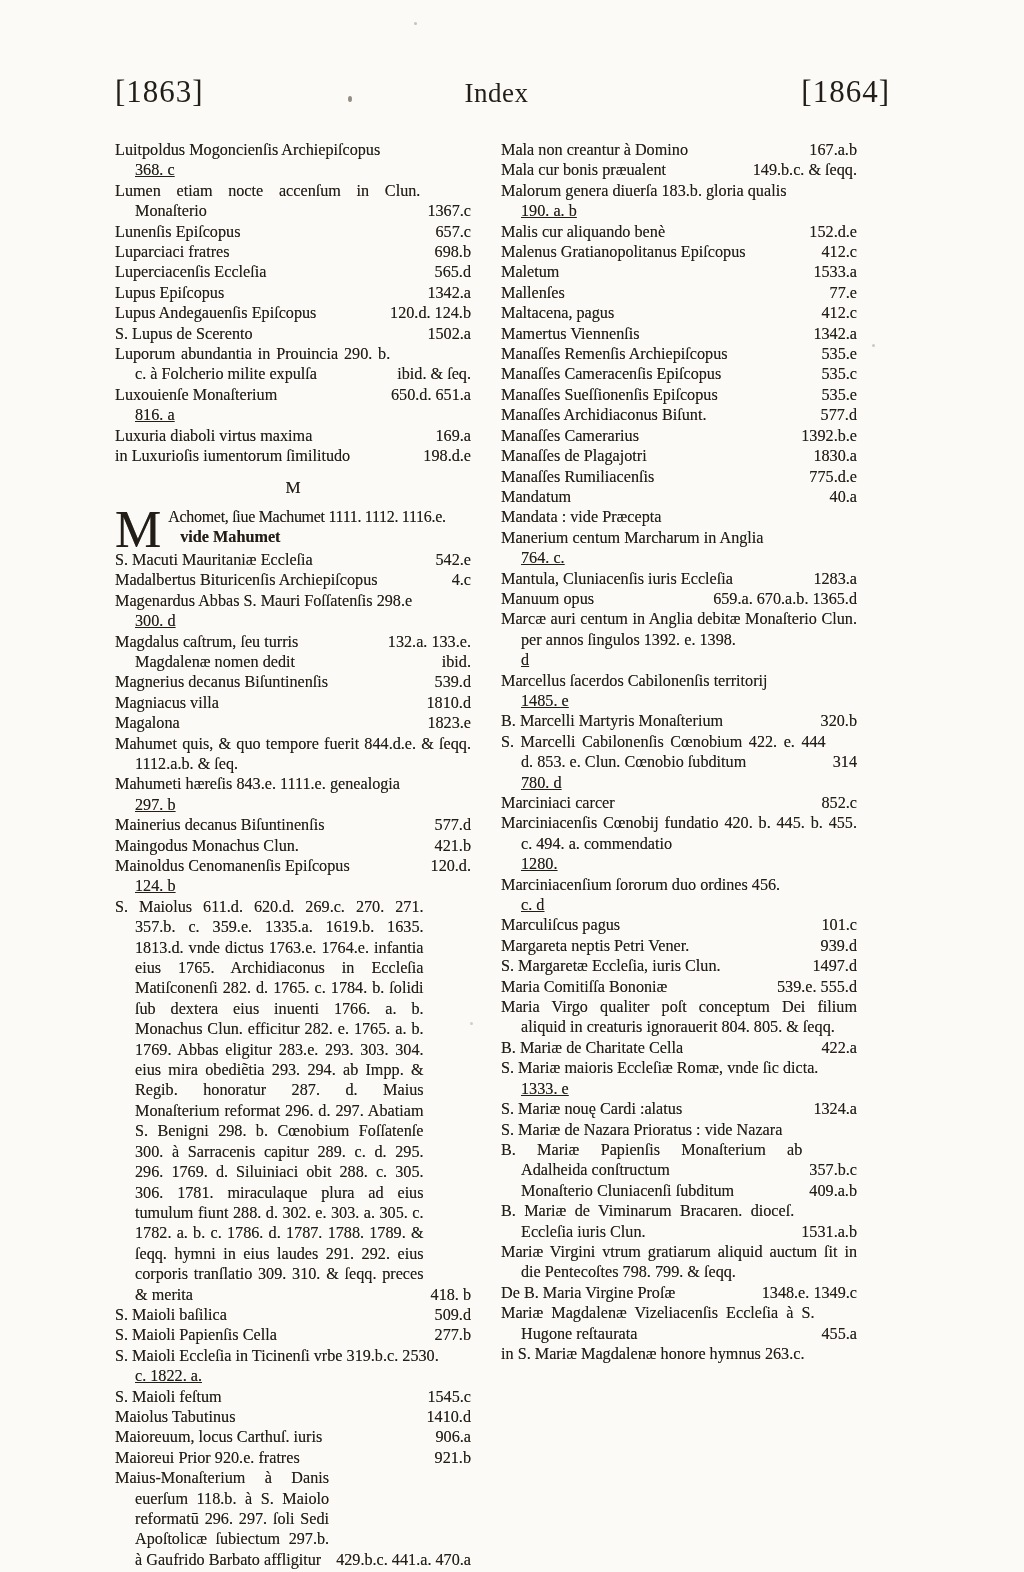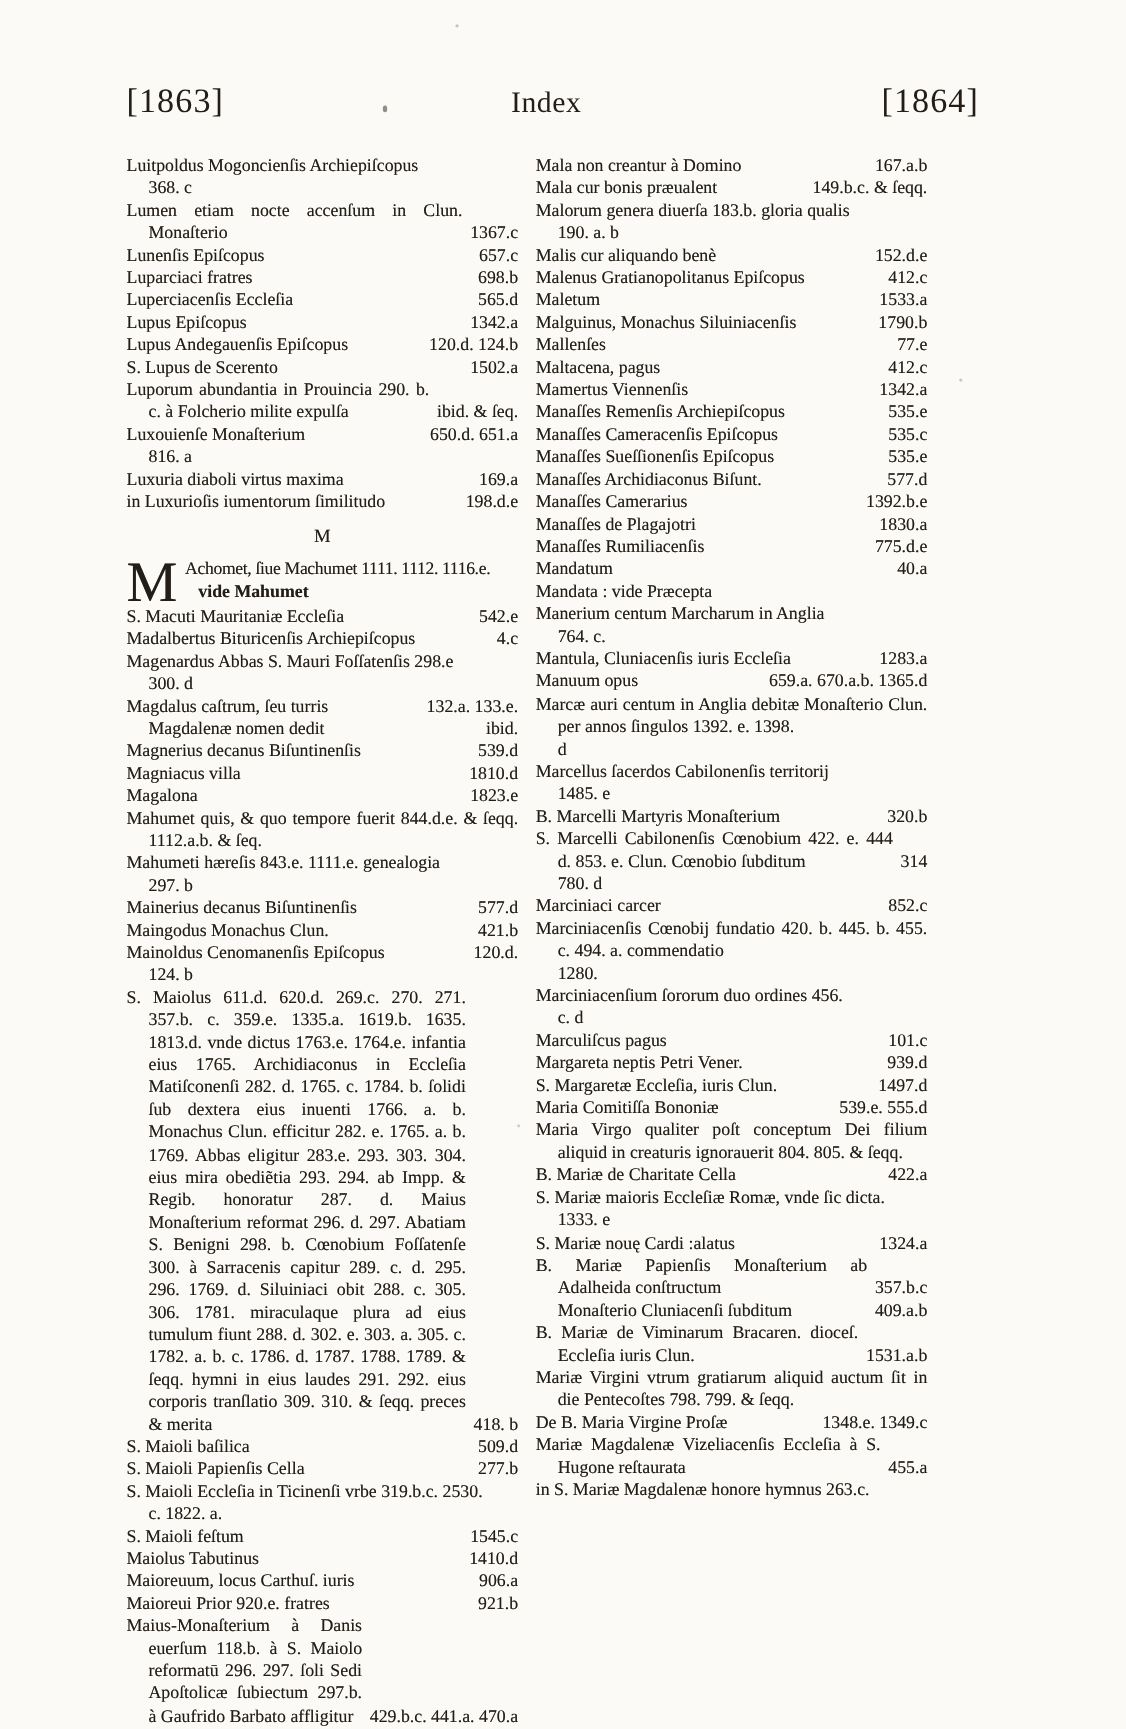--- a/index.html
+++ b/index.html
@@ -16,27 +16,27 @@
     position:absolute;inset:0;
     padding:74px 134px 30px 115px;
     box-sizing:border-box;
   }
   .pagehead{
     display:flex;justify-content:space-between;align-items:baseline;
     margin-bottom:30px;
   }
   .folio{font-size:31px;letter-spacing:1px;}
   .ptitle{font-size:27px;letter-spacing:0.5px;transform:translateX(-6px);}
-  .cols{display:flex;gap:16px;}
+  .cols{display:flex;gap:30px;}
   .col{width:356px;font-size:16.2px;line-height:20.4px;text-shadow:0 0 0.5px rgba(40,33,24,.55);}
   .entry{display:flex;align-items:flex-end;}
   .et{flex:1 1 auto;text-align:justify;padding-left:20px;text-indent:-20px;}
   .er{white-space:nowrap;padding-left:7px;}
   .entry.ind .et{text-indent:0;}
-  .cont{padding-left:20px;}
+  .cont{padding-left:20px;text-decoration:underline;}
   .sect{text-align:center;margin:11px 0 9px 0;font-size:17px;}
   .dc{display:flex;align-items:flex-start;}
   .dropcap{font-size:52px;line-height:40px;margin:3px 7px 0 0;}
   .dc-text{flex:1 1 auto;}
   .dc-line1{white-space:nowrap;letter-spacing:-0.3px;font-size:16px;}
   .dc-line2{padding-left:12px;font-weight:bold;}
   .speck{position:absolute;border-radius:50%;background:rgba(60,52,40,.55);}
 </style>
 </head>
 <body>
@@ -221,24 +221,20 @@
           </div>
           <div class="entry">
             <span class="et">Malenus Gratianopolitanus Epiſcopus</span>
             <span class="er">412.c</span>
           </div>
           <div class="entry">
             <span class="et">Maletum</span>
             <span class="er">1533.a</span>
           </div>
           <div class="entry">
-            <span class="et">Malguinus, Monachus Siluiniacenſis</span>
-            <span class="er">1790.b</span>
-          </div>
-          <div class="entry">
             <span class="et">Mallenſes</span>
             <span class="er">77.e</span>
           </div>
           <div class="entry">
             <span class="et">Maltacena, pagus</span>
             <span class="er">412.c</span>
           </div>
           <div class="entry">
             <span class="et">Mamertus Viennenſis</span>
             <span class="er">1342.a</span>
@@ -342,20 +338,23 @@
             <span class="et">B. Mariæ de Charitate Cella</span>
             <span class="er">422.a</span>
           </div>
           <div class="entry">
             <span class="et">S. Mariæ maioris Eccleſiæ Romæ, vnde ſic dicta.</span>
           </div>
           <div class="cont">1333. e</div>
           <div class="entry">
             <span class="et">S. Mariæ nouę Cardi :alatus</span>
             <span class="er">1324.a</span>
+          </div>
+          <div class="entry">
+            <span class="et">S. Mariæ de Nazara Prioratus : vide Nazara</span>
           </div>
           <div class="entry">
             <span class="et">B. Mariæ Papienſis Monaſterium ab Adalheida conſtructum</span>
             <span class="er">357.b.c</span>
           </div>
           <div class="entry ind">
             <span class="et">Monaſterio Cluniacenſi ſubditum</span>
             <span class="er">409.a.b</span>
           </div>
           <div class="entry">

